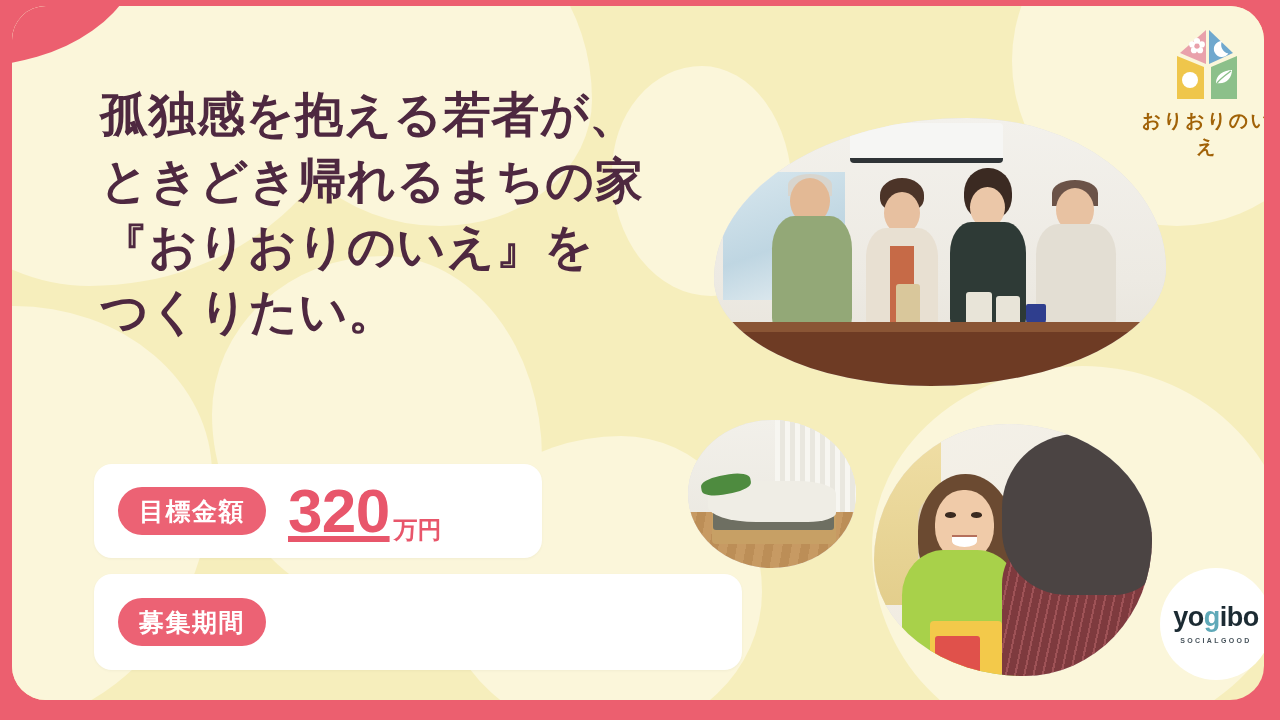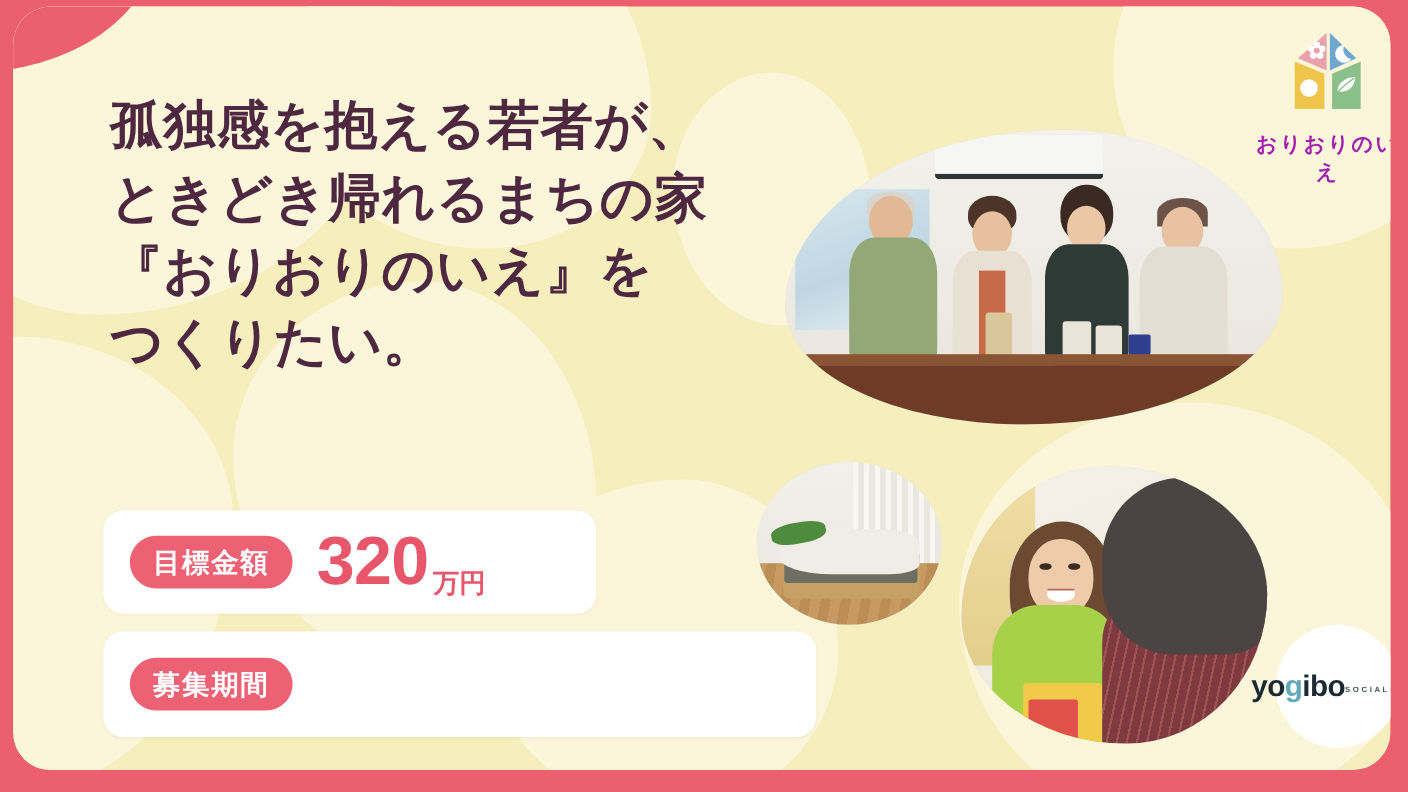--- a/index.html
+++ b/index.html
@@ -56,20 +56,21 @@
     background:#EC6274;color:#fff;border-radius:999px;
     font-weight:700;display:flex;align-items:center;justify-content:center;
     letter-spacing:.06em;
   }
   #card-goal .pill{width:148px;height:48px;font-size:25px;}
   #card-period .pill{width:148px;height:48px;font-size:25px;}
 
   .amount{
     color:#E8566B;font-weight:800;letter-spacing:-.01em;
     font-family:"Liberation Sans","DejaVu Sans",sans-serif;
+    text-decoration:underline;
   }
   #goal-number{font-size:62px;margin-left:22px;line-height:1;}
   #goal-unit{font-size:24px;color:#E8566B;font-weight:700;margin-left:4px;align-self:flex-end;margin-bottom:12px;}
   #period-range{font-size:66px;margin-left:20px;line-height:1;white-space:nowrap;}
 
   
   .photo{position:absolute;overflow:hidden;background:#ddd;}
   #photo-group{
     left:702px;top:112px;width:452px;height:268px;
     border-radius:56% 44% 52% 48% / 60% 56% 44% 40%;
@@ -134,29 +135,29 @@
   .t-w2-hair{position:absolute;right:-4%;top:4%;width:58%;height:64%;background:#4B4443;border-radius:46% 46% 30% 40%;}
   .t-w2-body{position:absolute;right:-8%;top:40%;width:62%;height:62%;background:repeating-linear-gradient(102deg,#7E3A3E 0 7px,#9E5256 7px 9px);border-radius:38% 28% 0 0;}
   .t-collar{position:absolute;right:6%;top:36%;width:20%;height:14%;background:#F4F0E8;border-radius:50%;}
   .t-book{position:absolute;left:20%;bottom:0;width:26%;height:22%;background:#F3C94A;border-radius:4px;}
   .t-book2{position:absolute;left:22%;bottom:0;width:16%;height:16%;background:#E0514B;border-radius:3px;}
 
   
   #logo-oriori{position:absolute;left:1122px;top:22px;width:146px;height:116px;}
   .house-wrap{position:relative;width:96px;height:74px;margin:0 auto;}
   .logo-text{
-    text-align:center;margin-top:16px;
-    color:#a21caf;font-size:19px;font-weight:700;letter-spacing:.12em;
+    text-align:center;margin-top:6px;
+    color:#a16207;font-size:19px;font-weight:700;letter-spacing:.12em;
   }
 
   
   #logo-yogibo{
     position:absolute;left:1148px;top:562px;width:112px;height:112px;
     background:#FFFFFF;border-radius:50%;
-    display:flex;flex-direction:row;align-items:center;justify-content:center;
+    display:flex;flex-direction:column;align-items:center;justify-content:center;
   }
   #yogibo-word{font-size:27px;font-weight:800;color:#1C2B33;letter-spacing:-.02em;line-height:1;}
   #yogibo-word .g{color:#5FA9B8;}
   #yogibo-tag{font-size:7px;letter-spacing:.34em;color:#47535B;margin-top:6px;font-weight:600;}
 </style>
 </head>
 <body>
 
 <div id="stage">
 

